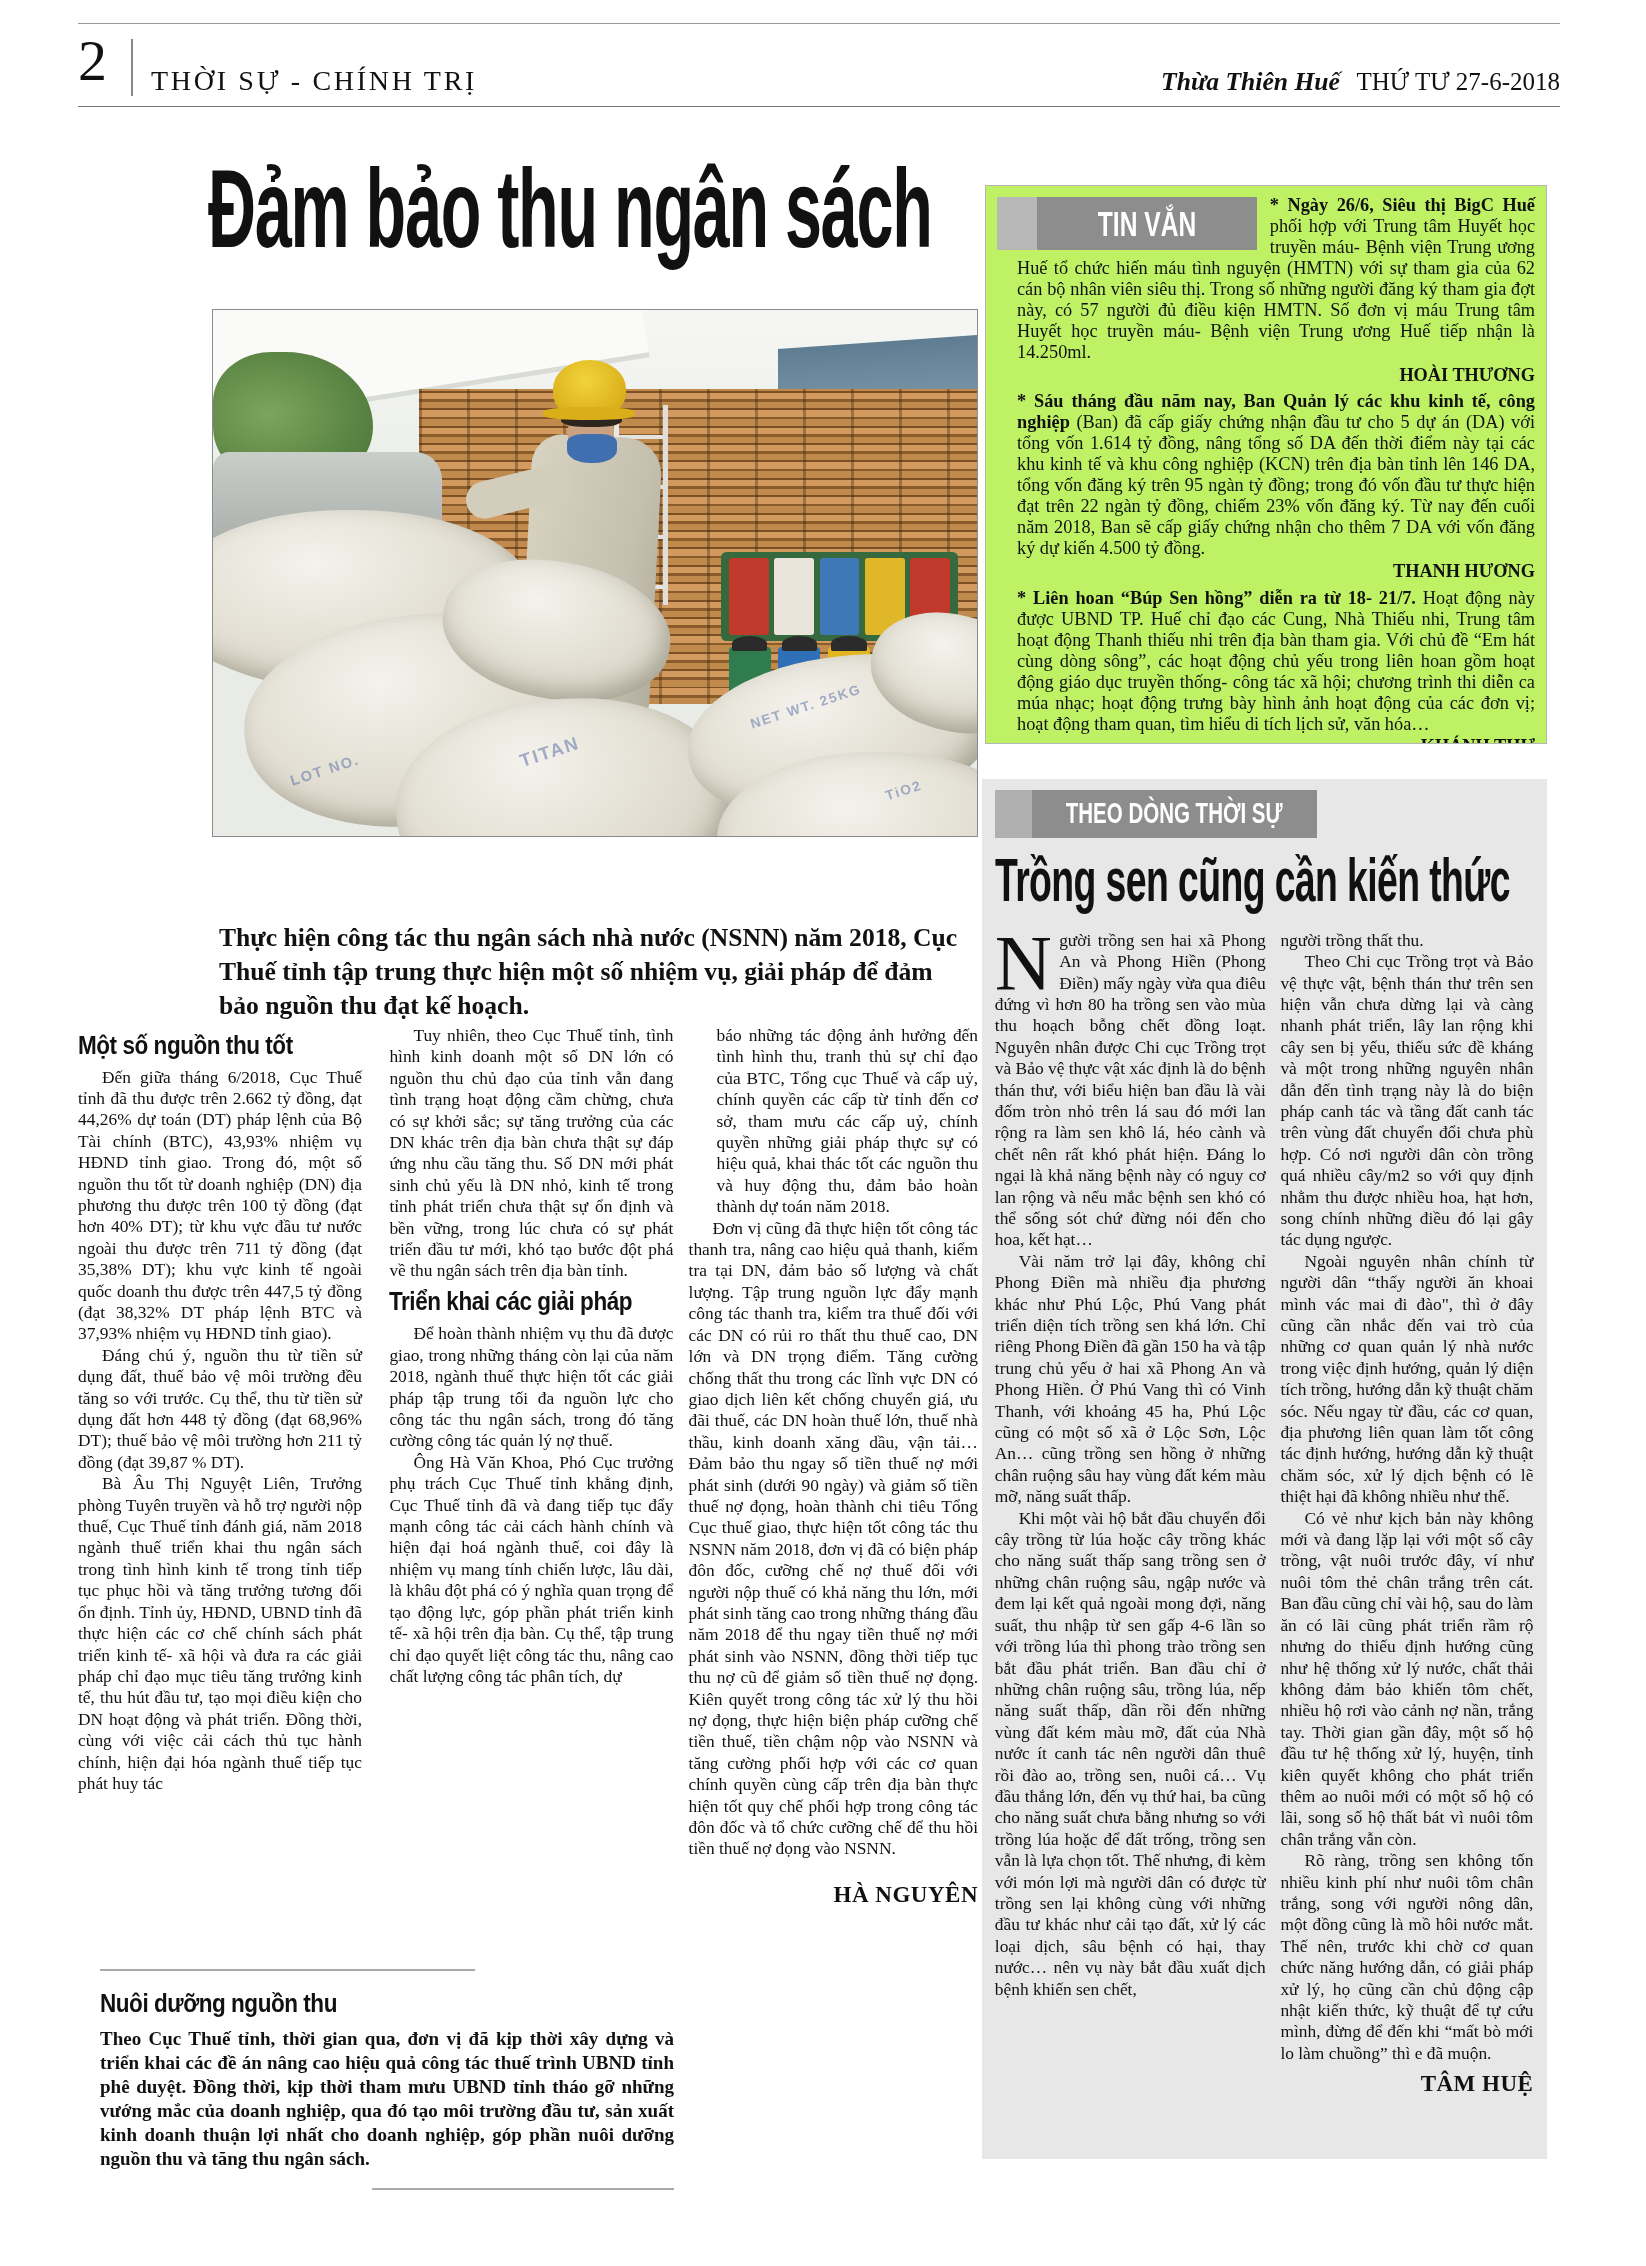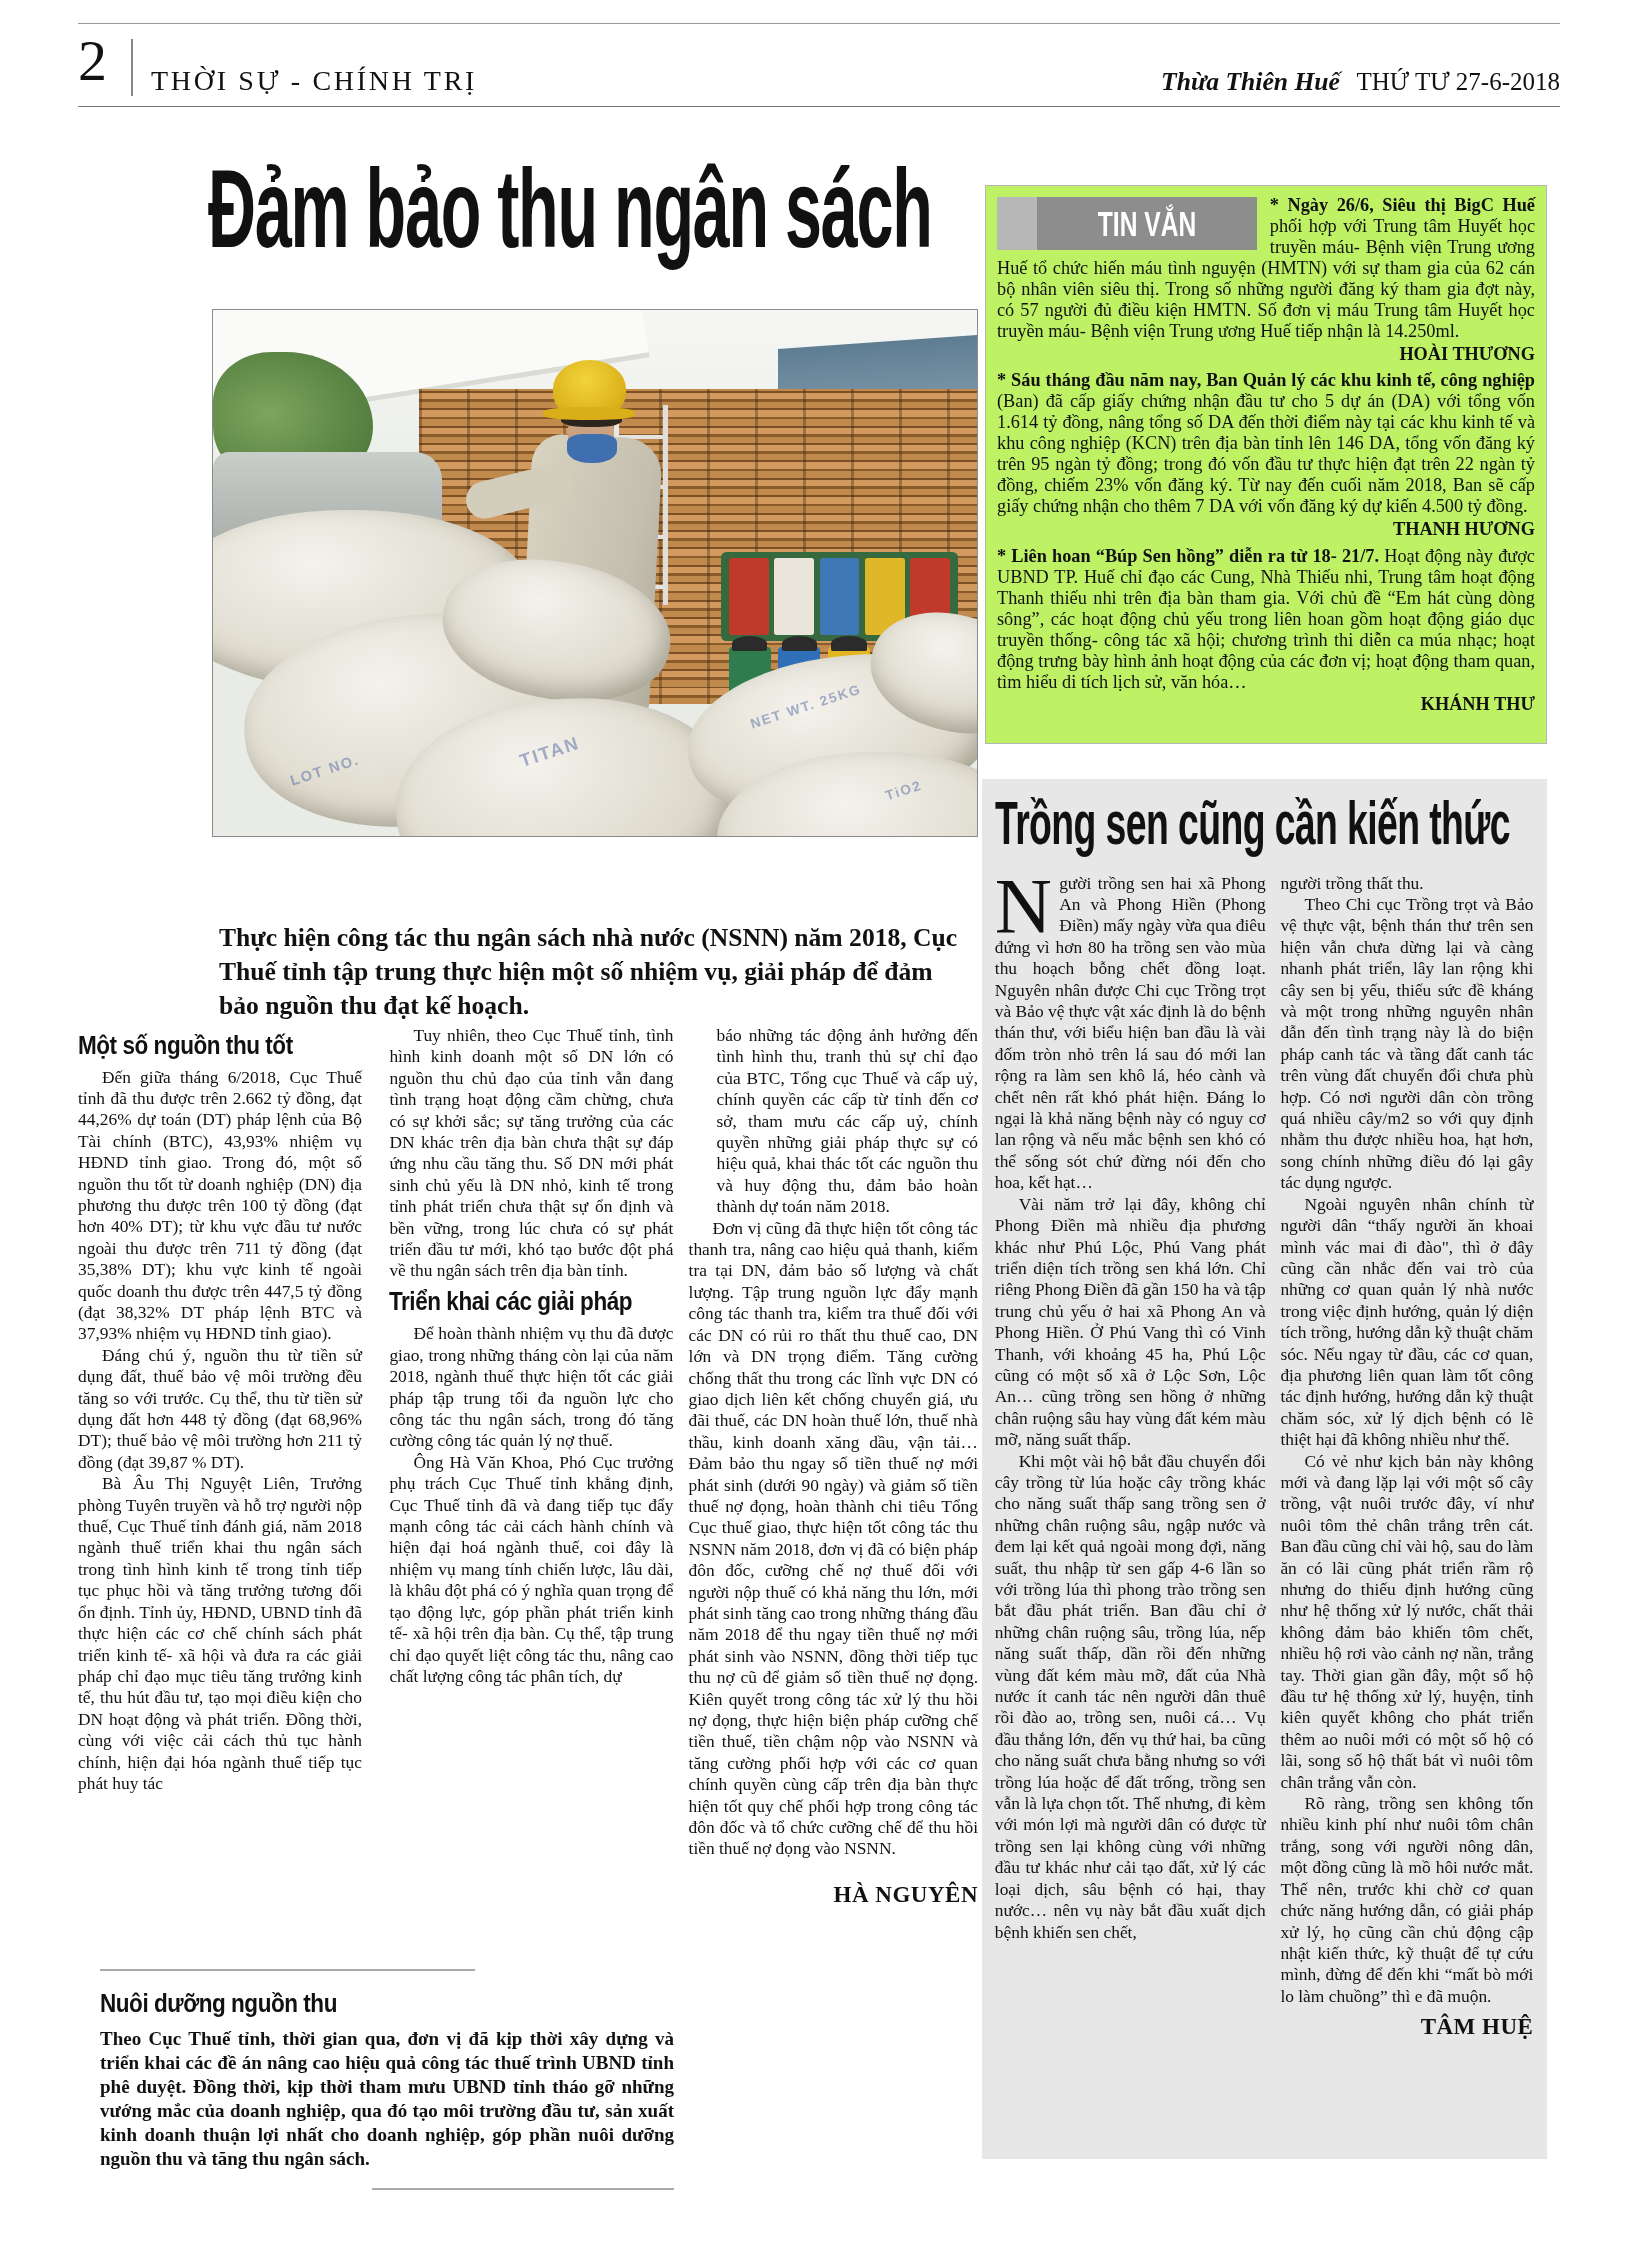--- a/index.html
+++ b/index.html
@@ -77,21 +77,21 @@
   .nurture::after { content:""; position:absolute; bottom:-5.5px; right:0; width:302px; height:1.8px; background:#aaa; }
   .nurture h3 { margin-bottom:9.1px; }
   .nurture p { font-weight:bold; font-size:19px; line-height:24px; text-align:justify; text-indent:0; }
 
   
   .tinvan { position:absolute; left:985px; top:185px; width:562px; height:559px; border:0.9px solid #b5b5b5; background:#bef264; padding:9.1px 11px; overflow:hidden; font-size:18.3px; line-height:21px; text-align:justify; }
   .tv-head { float:left; width:260px; height:53px; margin:1.8px 12.8px 5.5px 0; display:flex; }
   .tv-sq { width:40px; height:53px; background:#b7b7b7; }
   .tv-bar { flex:1; background:#8d8d8d; color:#fff; display:flex; align-items:center; justify-content:center; }
   .bar-text { font-family:"Liberation Sans",sans-serif; font-weight:bold; font-size:30px; letter-spacing:0; transform:scaleX(.82) scaleY(1.15); white-space:nowrap; }
-  .tv-item { margin-bottom:1.8px; }
+  .tv-item { margin-bottom:1.8px;margin-left:20px; }
   .tv-item p b { font-weight:bold; }
   .tv-by { text-align:right; font-weight:bold; font-size:18.3px; margin:1.8px 0 5.5px; }
 
   .sen { position:absolute; left:982px; top:779px; width:565px; height:1380px; background:#e7e7e7; padding:9.1px 12.8px; overflow:hidden; }
   .kicker { display:flex; width:322px; height:48px; margin:1.8px 0 7.3px; }
   .k-sq { width:37px; height:48px; background:#b0b0b0; }
   .k-bar { flex:1; background:#8d8d8d; color:#fff; display:flex; align-items:center; justify-content:center; }
   .k-bar .bar-text { font-size:25px; }
   .sen h2 { height:79px; overflow:visible; margin-bottom:5.5px; }
   .sen h2 span { display:inline-block; font-family:"Liberation Sans",sans-serif; font-weight:bold; font-size:55px; line-height:1.3; letter-spacing:-0.9px; white-space:nowrap; transform:scaleX(.68) scaleY(1.12); transform-origin:0 50%; }
@@ -217,20 +217,26 @@
       <p><b>* Sáu tháng đầu năm nay, Ban Quản lý các khu kinh tế, công nghiệp</b> <span>(Ban) đã cấp giấy chứng nhận đầu tư cho 5 dự án (DA) với tổng vốn 1.614 tỷ đồng, nâng tổng số DA đến thời điểm này tại các khu kinh tế và khu công nghiệp (KCN) trên địa bàn tỉnh lên 146 DA, tổng vốn đăng ký trên 95 ngàn tỷ đồng; trong đó vốn đầu tư thực hiện đạt trên 22 ngàn tỷ đồng, chiếm 23% vốn đăng ký. Từ nay đến cuối năm 2018, Ban sẽ cấp giấy chứng nhận cho thêm 7 DA với vốn đăng ký dự kiến 4.500 tỷ đồng.</span></p>
       <div class="tv-by">THANH HƯƠNG</div>
     </div>
     <div class="tv-item">
       <p><b>* Liên hoan “Búp Sen hồng” diễn ra từ 18- 21/7.</b> <span>Hoạt động này được UBND TP. Huế chỉ đạo các Cung, Nhà Thiếu nhi, Trung tâm hoạt động Thanh thiếu nhi trên địa bàn tham gia. Với chủ đề “Em hát cùng dòng sông”, các hoạt động chủ yếu trong liên hoan gồm hoạt động giáo dục truyền thống- công tác xã hội; chương trình thi diễn ca múa nhạc; hoạt động trưng bày hình ảnh hoạt động của các đơn vị; hoạt động tham quan, tìm hiểu di tích lịch sử, văn hóa…</span></p>
       <div class="tv-by">KHÁNH THƯ</div>
     </div>
   </section>
 
   <section class="sen">
+    <div class="kicker">
+      <span class="k-sq"></span>
+      <span class="k-bar">
+        <span class="bar-text">THEO DÒNG THỜI SỰ</span>
+      </span>
+    </div>
     <h2><span>Trồng sen cũng cần kiến thức</span></h2>
     <div class="sen-cols">
       <div class="scol">
         <p class="noindent"><span class="dropcap">N</span><span>gười trồng sen hai xã Phong An và Phong Hiền (Phong Điền) mấy ngày vừa qua điêu đứng vì hơn 80 ha trồng sen vào mùa thu hoạch bỗng chết đồng loạt. Nguyên nhân được Chi cục Trồng trọt và Bảo vệ thực vật xác định là do bệnh thán thư, với biểu hiện ban đầu là vài đốm tròn nhỏ trên lá sau đó mới lan rộng ra làm sen khô lá, héo cành và chết nên rất khó phát hiện. Đáng lo ngại là khả năng bệnh này có nguy cơ lan rộng và nếu mắc bệnh sen khó có thể sống sót chứ đừng nói đến cho hoa, kết hạt…</span></p>
         <p>Vài năm trở lại đây, không chỉ Phong Điền mà nhiều địa phương khác như Phú Lộc, Phú Vang phát triển diện tích trồng sen khá lớn. Chỉ riêng Phong Điền đã gần 150 ha và tập trung chủ yếu ở hai xã Phong An và Phong Hiền. Ở Phú Vang thì có Vinh Thanh, với khoảng 45 ha, Phú Lộc cũng có một số xã ở Lộc Sơn, Lộc An… cũng trồng sen hồng ở những chân ruộng sâu hay vùng đất kém màu mỡ, năng suất thấp.</p>
         <p>Khi một vài hộ bắt đầu chuyển đổi cây trồng từ lúa hoặc cây trồng khác cho năng suất thấp sang trồng sen ở những chân ruộng sâu, ngập nước và đem lại kết quả ngoài mong đợi, năng suất, thu nhập từ sen gấp 4-6 lần so với trồng lúa thì phong trào trồng sen bắt đầu phát triển. Ban đầu chỉ ở những chân ruộng sâu, trồng lúa, nếp năng suất thấp, dần rồi đến những vùng đất kém màu mỡ, đất của Nhà nước ít canh tác nên người dân thuê rồi đào ao, trồng sen, nuôi cá… Vụ đầu thắng lớn, đến vụ thứ hai, ba cũng cho năng suất chưa bằng nhưng so với trồng lúa hoặc để đất trống, trồng sen vẫn là lựa chọn tốt. Thế nhưng, đi kèm với món lợi mà người dân có được từ trồng sen lại không cùng với những đầu tư khác như cải tạo đất, xử lý các loại dịch, sâu bệnh có hại, thay nước… nên vụ này bắt đầu xuất dịch bệnh khiến sen chết,</p>
       </div>
       <div class="scol scol2">
         <p class="noindent">người trồng thất thu.</p>
         <p>Theo Chi cục Trồng trọt và Bảo vệ thực vật, bệnh thán thư trên sen hiện vẫn chưa dừng lại và càng nhanh phát triển, lây lan rộng khi cây sen bị yếu, thiếu sức đề kháng và một trong những nguyên nhân dẫn đến tình trạng này là do biện pháp canh tác và tầng đất canh tác trên vùng đất chuyển đổi chưa phù hợp. Có nơi người dân còn trồng quá nhiều cây/m2 so với quy định nhằm thu được nhiều hoa, hạt hơn, song chính những điều đó lại gây tác dụng ngược.</p>

